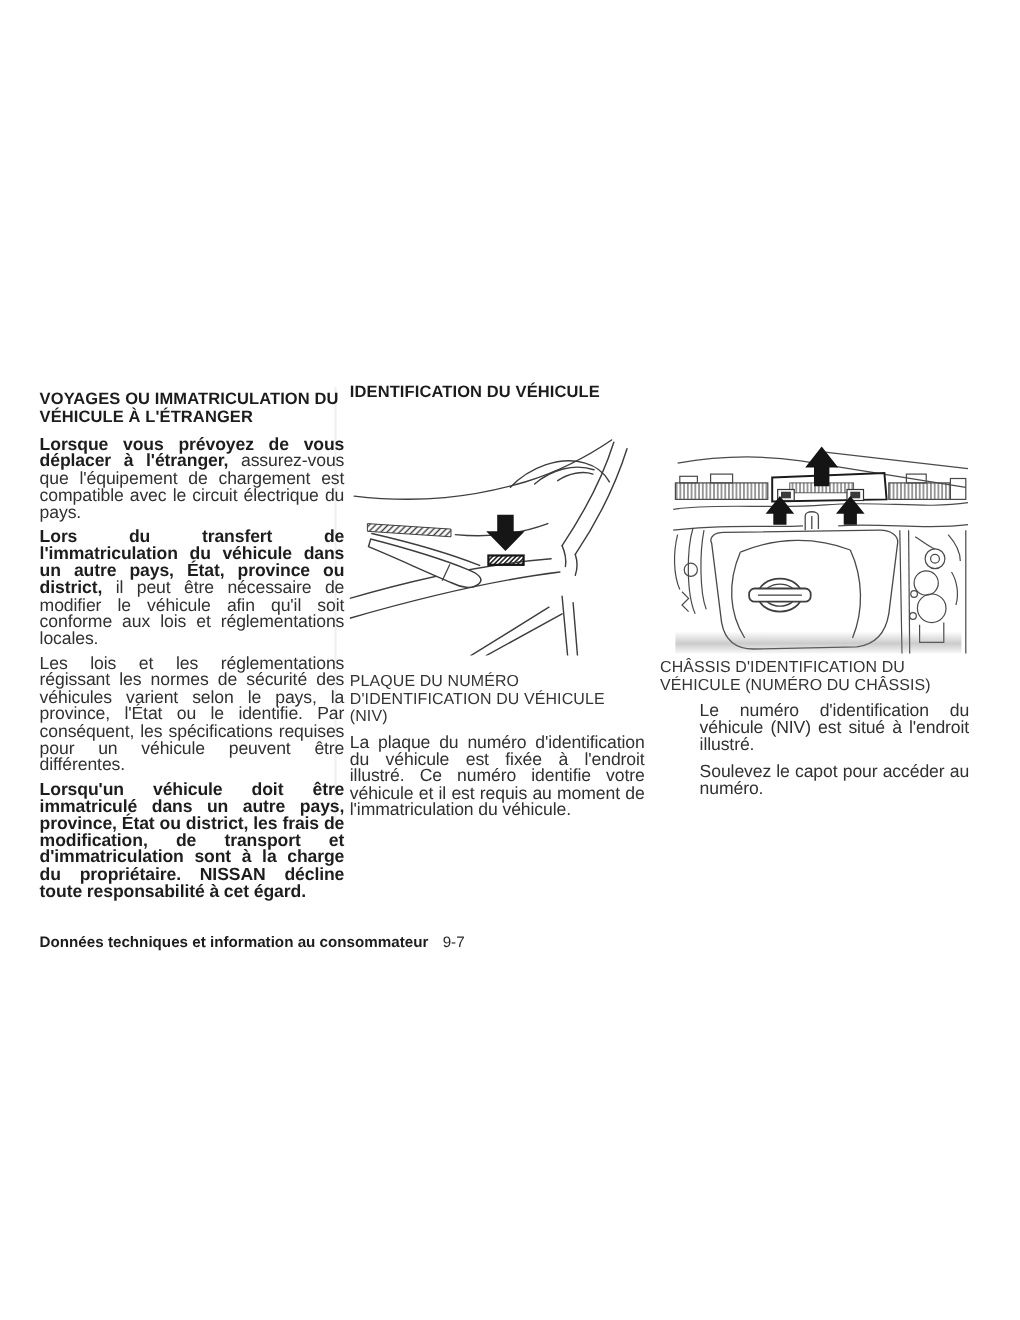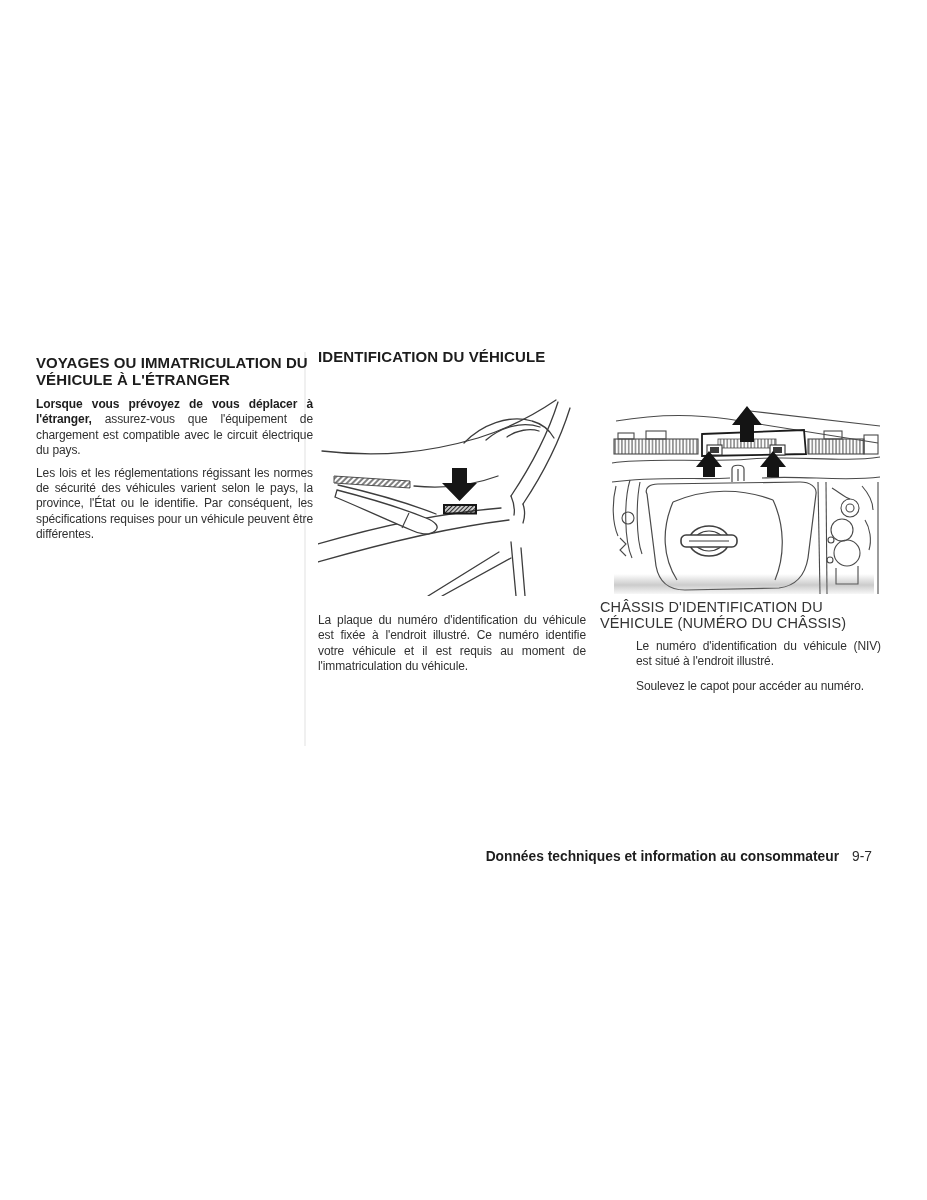--- a/index.html
+++ b/index.html
@@ -9,38 +9,38 @@
   }
   .section-heading{
     font-size:15px;line-height:16.5px;font-weight:700;color:#1c1c1c;
     margin:0 0 9px 0;letter-spacing:.1px;
   }
   .sub-heading{
     font-size:14.5px;line-height:15.5px;font-weight:400;color:#343434;
     margin:0 0 8px 0;letter-spacing:.1px;
   }
   .body-para{
-    font-size:12px;line-height:15.4px;text-align:justify;
+    font-size:16px;line-height:15.4px;text-align:justify;
     margin:0 0 7px 0;color:#303030;letter-spacing:-0.1px;
   }
   .body-para strong{color:#1d1d1d;}
   .bold-para{font-weight:700;color:#1d1d1d;}
   #left-col{position:absolute;left:36px;top:355px;width:277px;}
   #mid-heading{position:absolute;left:318px;top:349px;width:268px;}
   #mid-figure{position:absolute;left:318px;top:396px;width:260px;height:200px;}
   #mid-text{position:absolute;left:318px;top:613px;width:268px;}
   #right-figure{position:absolute;left:610px;top:390px;width:272px;height:206px;}
   #right-text{position:absolute;left:600px;top:600px;width:281px;}
   #right-text .body-para{margin-bottom:9px;margin-left:36px;}
   .fig-shadow{
     position:absolute;left:4px;right:8px;bottom:2px;height:20px;
     background:linear-gradient(to bottom, rgba(130,130,130,0) 0%, rgba(120,120,120,0.38) 55%, rgba(190,190,190,0.12) 100%);
   }
   #footer{
-    position:absolute;left:36px;top:849px;width:836px;text-align:right;
+    position:absolute;left:36px;top:849px;width:836px;
     font-size:13.8px;color:#1d1d1d;
   }
   #footer .footer-title{font-weight:700;}
   #footer .footer-page{font-weight:400;color:#2b2b2b;margin-left:13px;}
   .gutter-line{
     position:absolute;left:304px;top:352px;width:2px;height:394px;
     background:#f0f0f0;
   }
 </style>
 </head>
@@ -48,23 +48,25 @@
 
 <div class="page">
 
   <div class="gutter-line"></div>
 
   <div id="left-col">
     <h1 class="section-heading">VOYAGES OU IMMATRICULATION DU VÉHICULE À L'ÉTRANGER</h1>
 
     <p class="body-para"><strong>Lorsque vous prévoyez de vous déplacer à l'étranger,</strong><span> assurez-vous que l'équipement de chargement est compatible avec le circuit électrique du pays.</span></p>
 
+    <p class="body-para"><strong>Lors du transfert de l'immatriculation du véhicule dans un autre pays, État, province ou district,</strong><span> il peut être nécessaire de modifier le véhicule afin qu'il soit conforme aux lois et réglementations locales.</span></p>
 
     <p class="body-para"><span>Les lois et les réglementations régissant les normes de sécurité des véhicules varient selon le pays, la province, l'État ou le identifie. Par conséquent, les spécifications requises pour un véhicule peuvent être différentes.</span></p>
 
+    <p class="body-para bold-para"><span>Lorsqu'un véhicule doit être immatriculé dans un autre pays, province, État ou district, les frais de modification, de transport et d'immatriculation sont à la charge du propriétaire. NISSAN décline toute responsabilité à cet égard.</span></p>
   </div>
 
   <div id="mid-heading">
     <h1 class="section-heading">IDENTIFICATION DU VÉHICULE</h1>
   </div>
 
   <div id="mid-figure">
     <svg width="260" height="200" viewBox="0 0 260 200">
       <defs>
         <pattern id="mHatch" width="4" height="4" patternUnits="userSpaceOnUse" patternTransform="rotate(45)">
@@ -96,20 +98,21 @@
         <polygon points="16,80 92,85 92,92 16,87" fill="url(#mHatch)" stroke="#3d3d3d" stroke-width="0.9"></polygon>
         <path d="M19,94 C50,102 86,113 108,122 C118,126 122,131 117,135 C111,140 101,138 93,134 C67,123 39,110 17,101 Z" fill="#ffffff" stroke="#3d3d3d" stroke-width="1.3"></path>
         <path d="M91,117 L84,132" fill="none" stroke="#3d3d3d" stroke-width="1.1"></path>
       </g>
       <polygon points="134,72 149,72 149,87 159,87 141.5,105 124,87 134,87" fill="#161616"></polygon>
       <rect x="126" y="109" width="32" height="8.5" fill="url(#mPlate)" stroke="#161616" stroke-width="2"></rect>
     </svg>
   </div>
 
   <div id="mid-text">
+    <h2 class="sub-heading">PLAQUE DU NUMÉRO D'IDENTIFICATION DU VÉHICULE (NIV)</h2>
     <p class="body-para">La plaque du numéro d'identification du véhicule est fixée à l'endroit illustré. Ce numéro identifie votre véhicule et il est requis au moment de l'immatriculation du véhicule.</p>
   </div>
 
   <div id="right-figure">
     <svg width="272" height="206" viewBox="0 0 272 206">
       <defs>
         <pattern id="rV" width="3.4" height="10" patternUnits="userSpaceOnUse">
           <line x1="1.7" y1="0" x2="1.7" y2="10" stroke="#4a4a4a" stroke-width="1"></line>
         </pattern>
       </defs>

